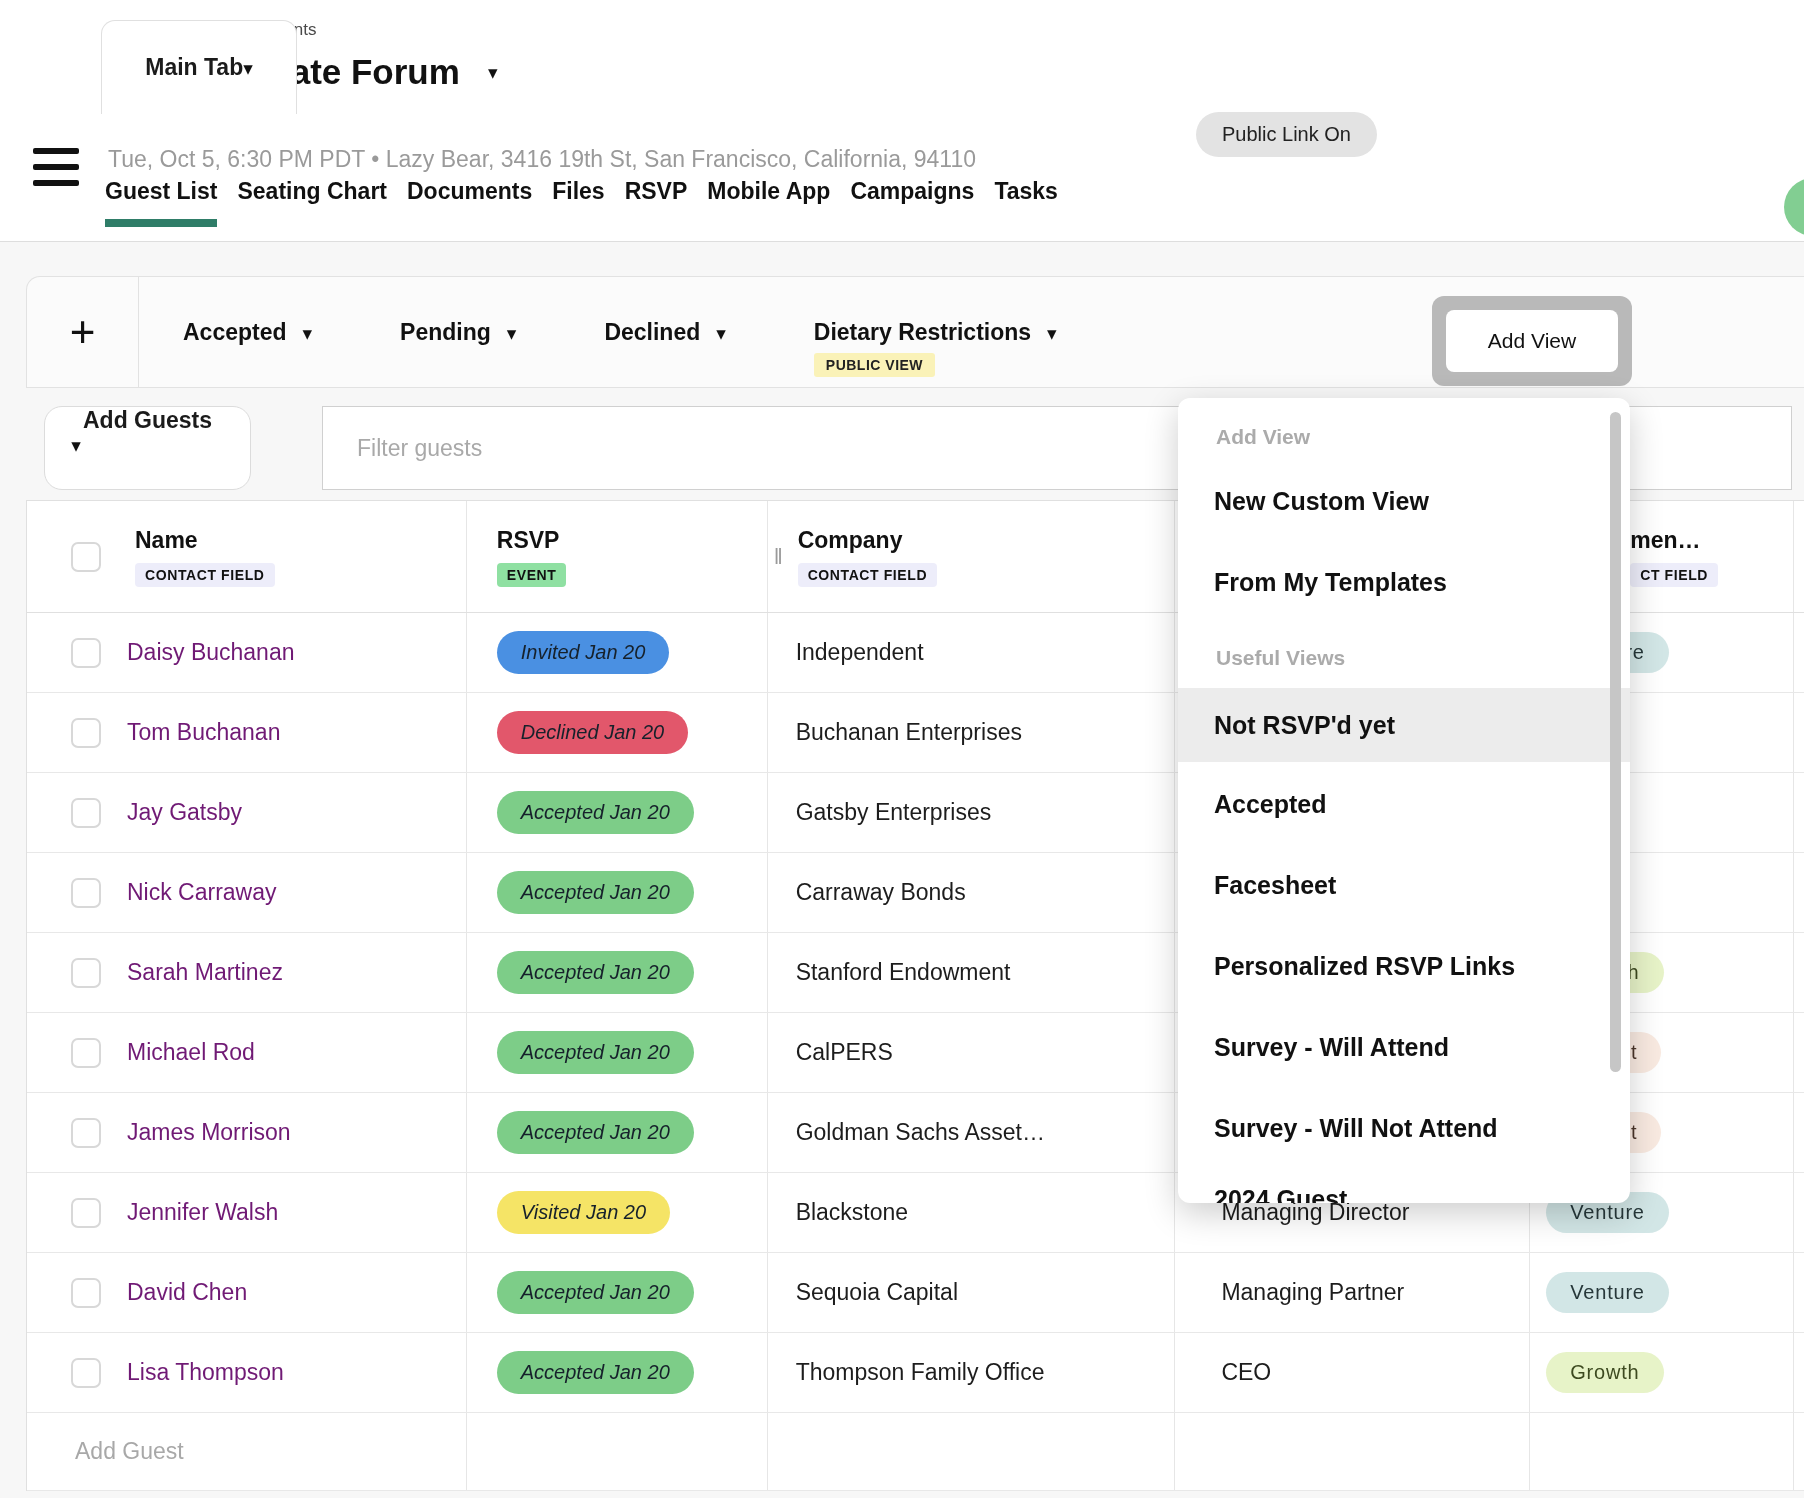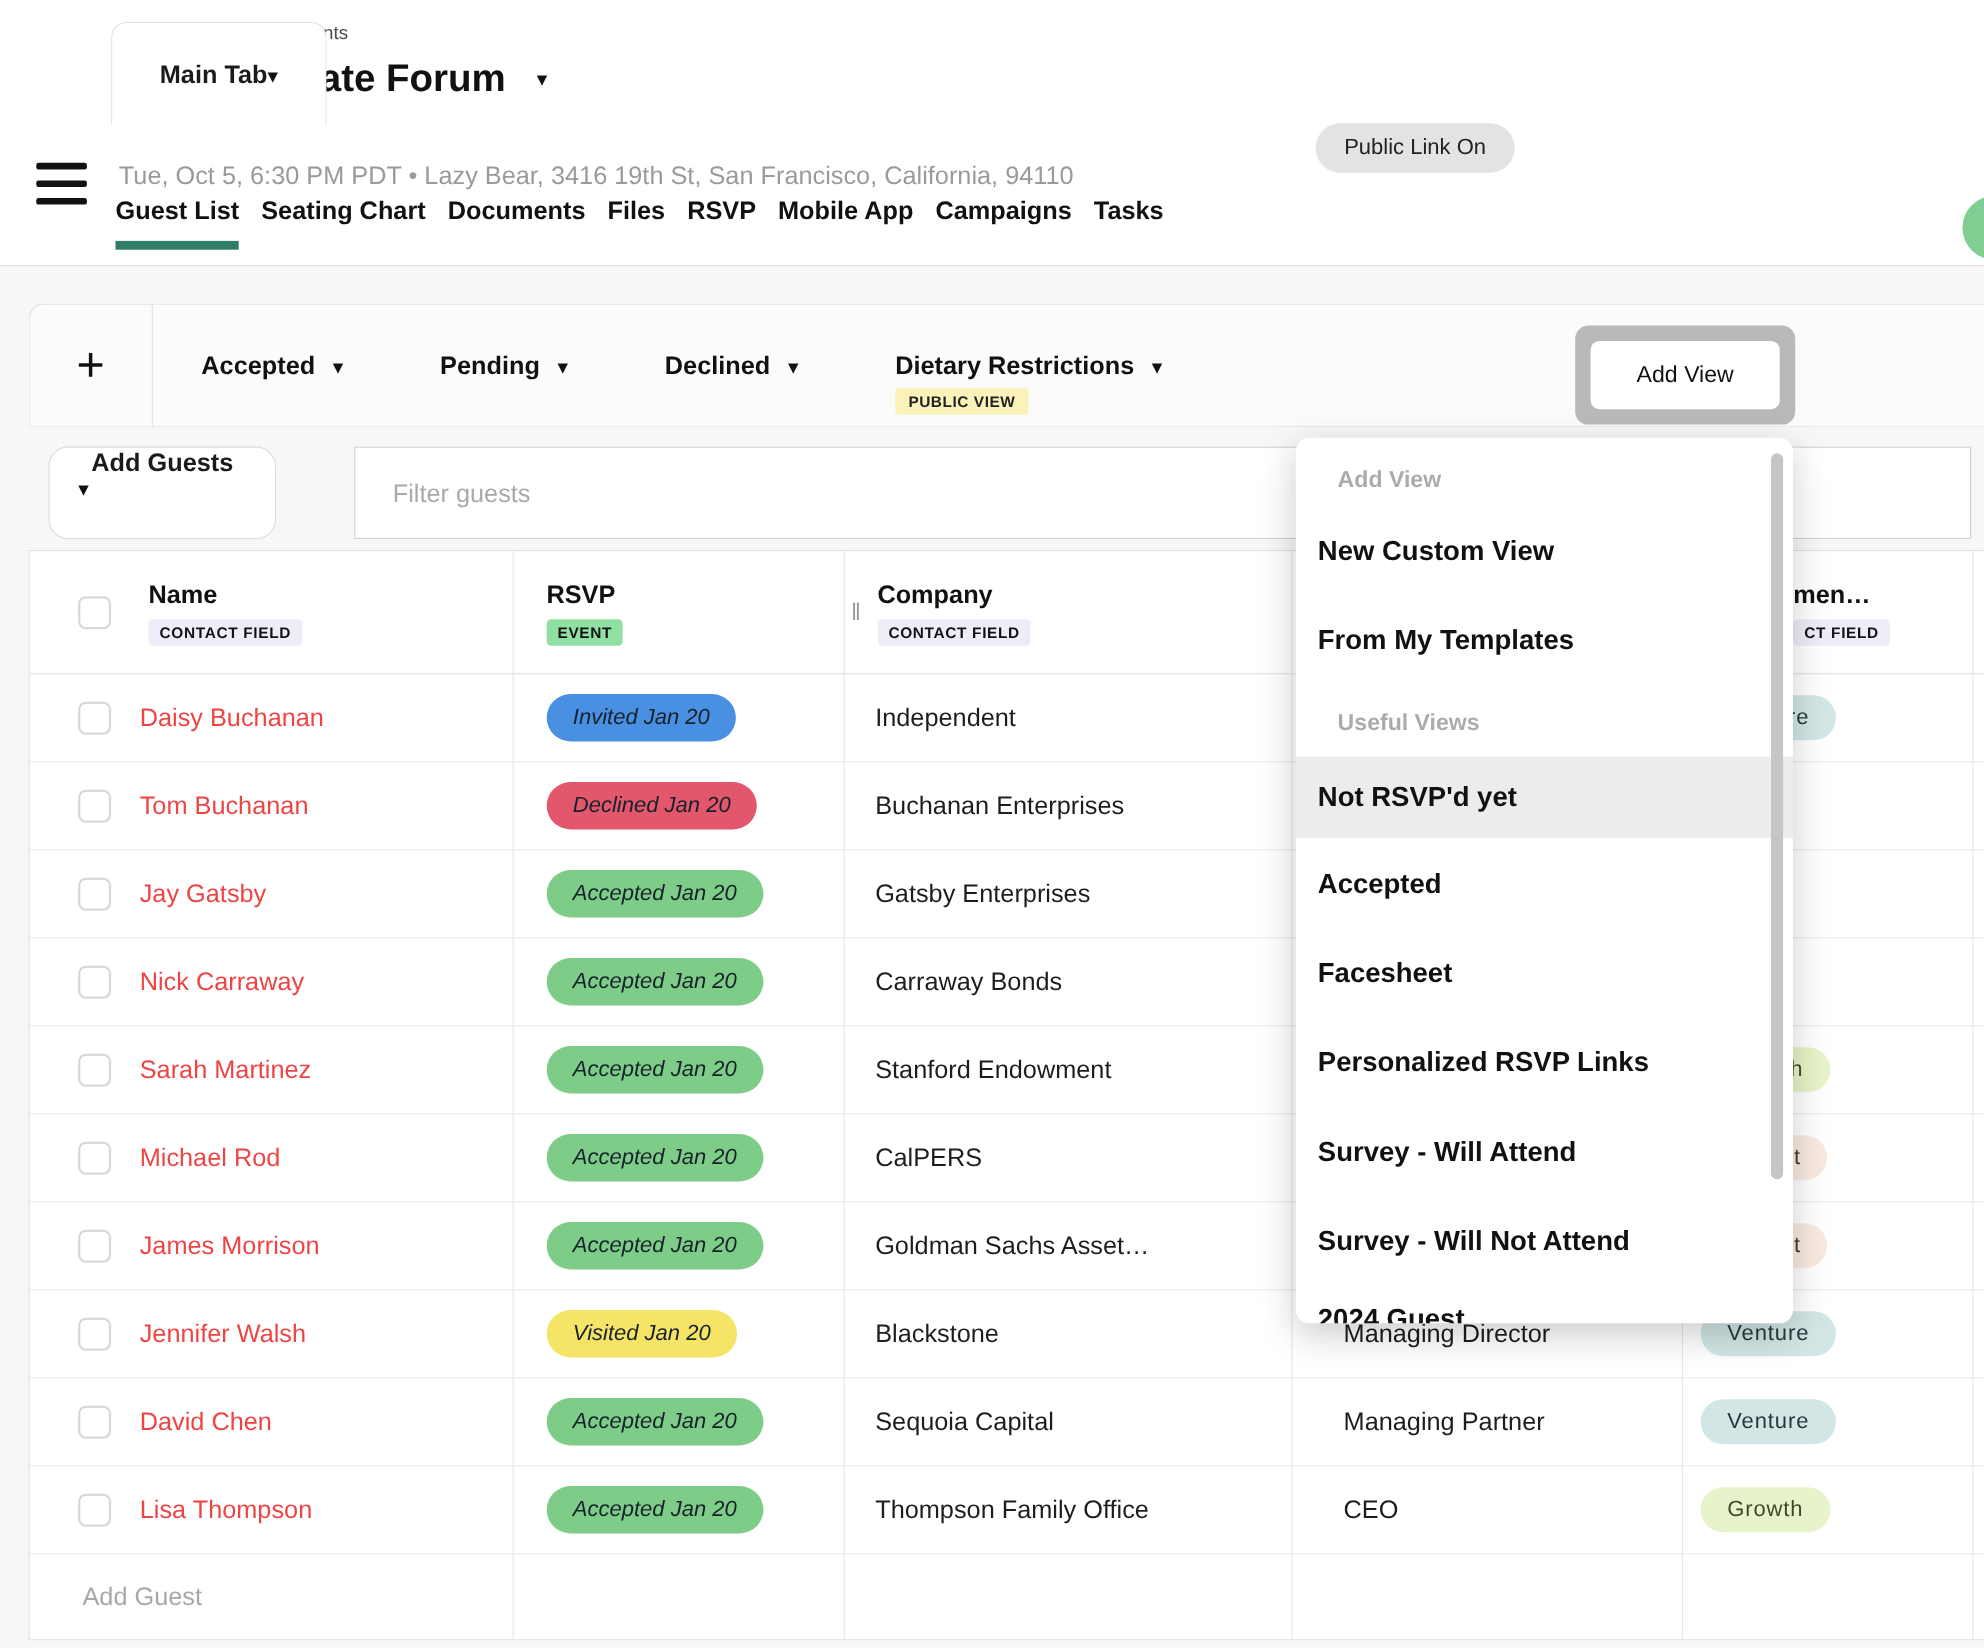--- a/index.html
+++ b/index.html
@@ -63,21 +63,21 @@
   .head .hgroup { display:flex; flex-direction:column; gap:9px; }
   .head .c1 .hgroup { margin-left:34px; }
   .head .c2 .hgroup, .head .c3 .hgroup { margin-left:30px; }
   .hlabel { font-size:23px; font-weight:bold; color:#111; }
   .hbadge { align-self:flex-start; background:#ededfa; color:#111; font-size:14px; font-weight:bold; letter-spacing:.6px; padding:4px 10px; border-radius:4px; }
   .hbadge.event { background:#8fe0a2; }
   .drag-handle { position:absolute; left:6px; top:50%; transform:translateY(-50%); color:#9a9a9a; font-size:22px; }
   .drag-handle::before { content:"‖"; }
   .head .c5 .hgroup { margin-left:100px; }
 
-  .guest-name { font-size:23px; color:#ef4444; margin-left:26px; }
+  .guest-name { font-size:23px; color:#701a75; margin-left:26px; }
   .company, .gtitle { font-size:23px; color:#1d1d1d; }
   .company { margin-left:28px; }
   .gtitle { margin-left:46px; }
 
   .pill { margin-left:30px; padding:10px 24px; border-radius:26px; font-size:20px; color:#16212b; white-space:nowrap;font-style:italic; }
   .pill[data-variant="accepted"] { background:#7dcd88; }
   .pill[data-variant="invited"]  { background:#4a90e2; }
   .pill[data-variant="declined"] { background:#e2576b; }
   .pill[data-variant="visited"]  { background:#f5e466; }
 
@@ -85,21 +85,21 @@
   .tag-pill[data-variant] { padding:9px 24px; border-radius:24px; font-size:20px; letter-spacing:.8px; color:#27383a; }
   .tag-pill[data-variant="venture"] { background:#d2e6e6; }
   .tag-pill[data-variant="growth"]  { background:#e7f3c8; color:#3d4a20; }
   .tag-pill[data-variant="buyout"]  { background:#f9eae1; color:#4a352a; }
 
   .add-guest-ph { font-size:23px; color:#a8a8a8; margin-left:48px; }
 
   
   .dropdown { position:absolute; left:1178px; top:398px; width:452px; height:805px; background:#fff; border-radius:12px; box-shadow:0 10px 34px rgba(0,0,0,.20); overflow:hidden; z-index:50; }
   .dd-section { position:absolute; left:38px; font-size:21px; font-weight:bold; color:#ababab; }
-  .dd-item { position:absolute; left:0; width:100%; padding-left:20px; font-size:25px; font-weight:bold; color:#111; cursor:pointer; }
+  .dd-item { position:absolute; left:0; width:100%; padding-left:36px; font-size:25px; font-weight:bold; color:#111; cursor:pointer; }
   .dd-item.hl { background:#ececec; height:74px; display:flex; align-items:center; }
   .dd-scrollbar { position:absolute; left:432px; top:14px; width:11px; height:660px; border-radius:6px; background:#c6c6c6; }
 </style>
 </head>
 <body>
 
 <div class="hamburger">
   <div class="bar"></div>
   <div class="bar"></div>
   <div class="bar"></div>

